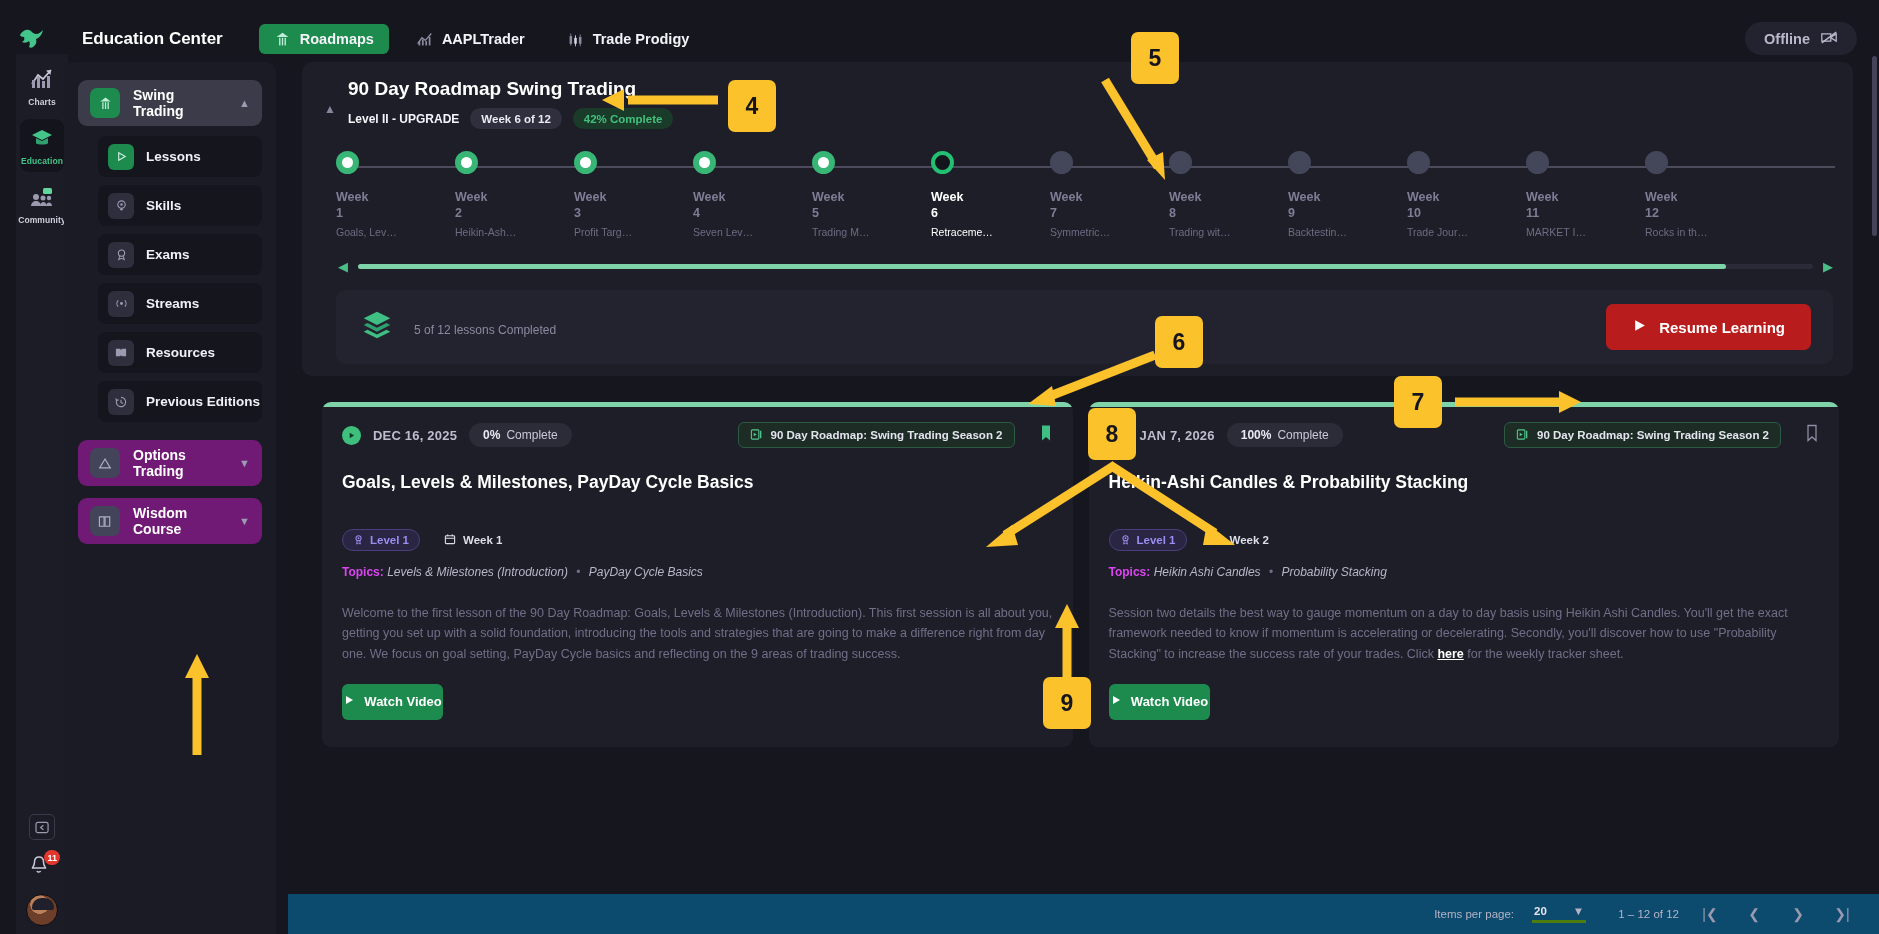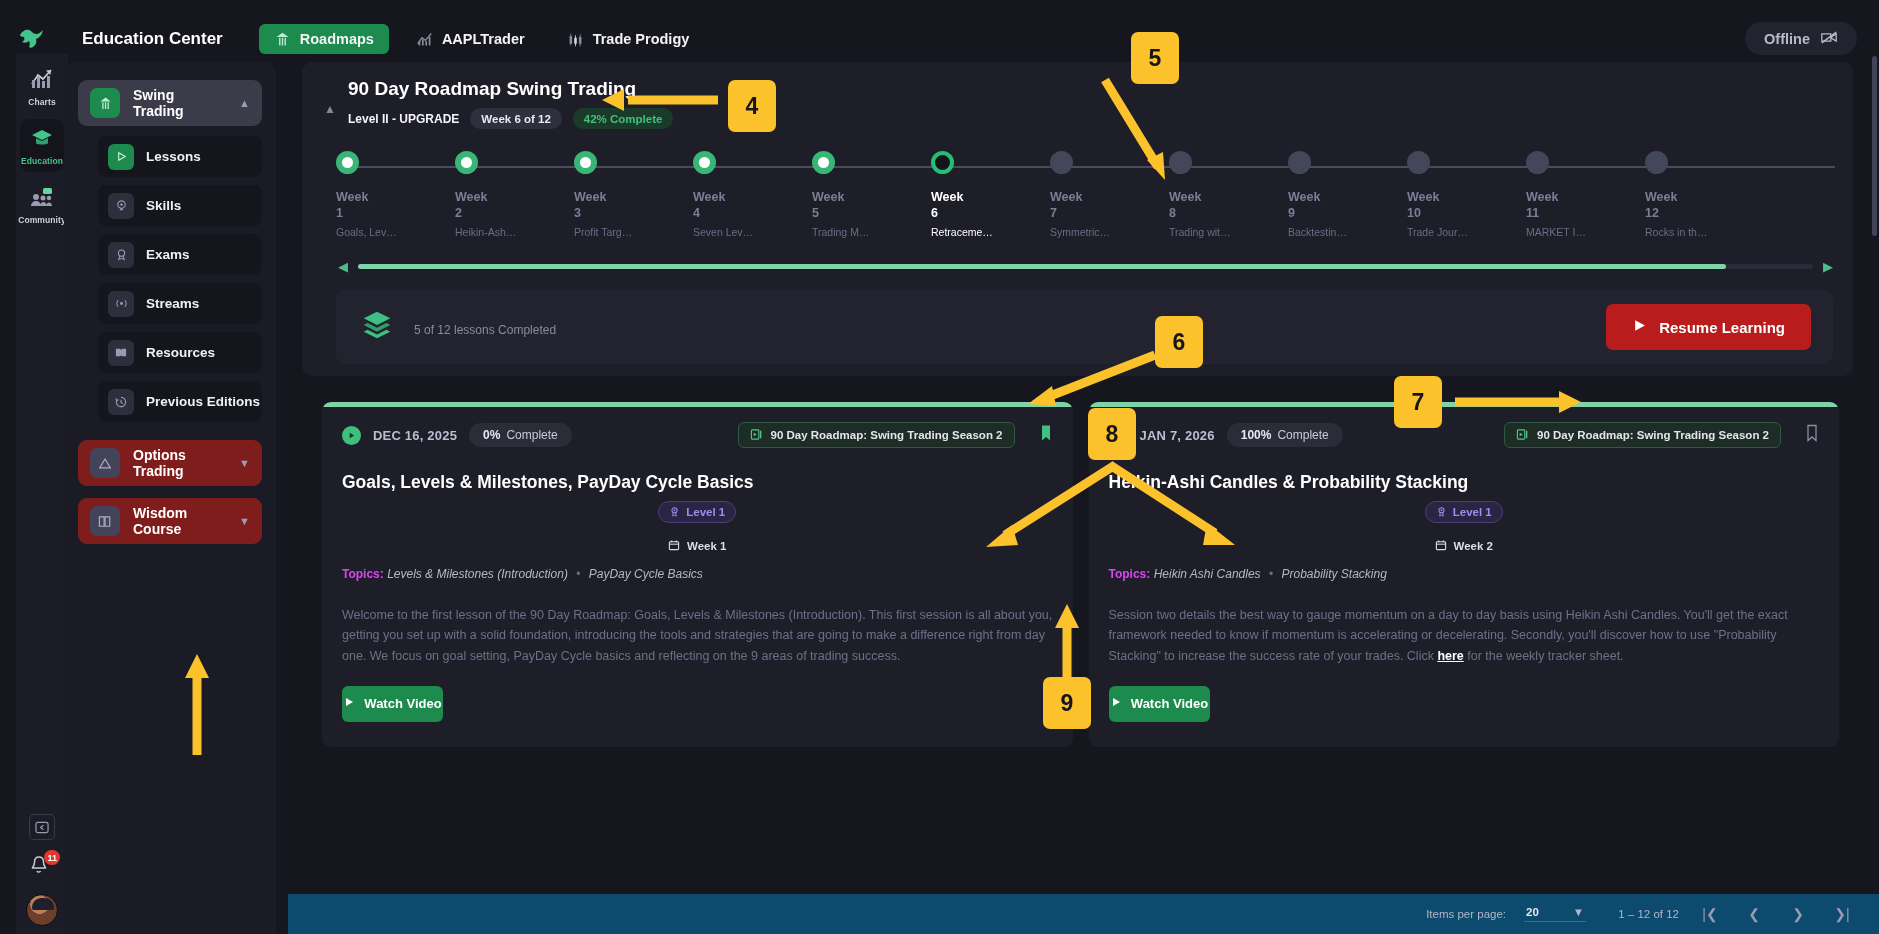--- a/index.html
+++ b/index.html
@@ -77,21 +77,21 @@
   #sidebar {
     position: absolute; left: 64px; top: 62px; width: 212px; height: 872px;
     background: #1b1b25; border-radius: 10px 10px 0 0;
     padding: 18px 14px 0;
   }
   .group-head {
     height: 46px; border-radius: 9px; background: #3b3b49;
     display: flex; align-items: center; padding: 0 12px; gap: 13px;
     margin-bottom: 10px;
   }
-  .group-head.plain { background: #7f1d1d; }
+  .group-head.plain { background: #701a75; }
   .sq-icon {
     width: 30px; height: 30px; border-radius: 7px; flex: none;
     display: flex; align-items: center; justify-content: center;
   }
   .sq-icon.green { background: #1d8a4e; }
   .sq-icon.grey  { background: #43435a; }
   .sq-icon.dark  { background: #2e2e3d; }
   .group-label { font-size: 14px; font-weight: bold; color: #ffffff; flex: 1; }
   .chev { color: #9b9bb2; font-size: 11px; }
   .sub-item {
@@ -177,21 +177,21 @@
   }
   .pct-num { font-weight: bold; color: #e9e9f3; }
   .season-pill {
     margin-left: auto; height: 26px; padding: 0 11px; border-radius: 6px;
     background: #1d2d25; border: 1px solid #2d5a43;
     display: flex; align-items: center; gap: 8px;
     font-size: 11.5px; font-weight: bold; color: #e4e4ef; white-space: nowrap;
   }
   .bookmark { flex: none; margin-left: 12px; }
   .card-title { font-size: 17.5px; font-weight: bold; color: #ffffff; margin-top: 24px; }
-  .card-row2 { display: flex; align-items: center; gap: 16px; margin-top: 8px; flex-direction: column; }
+  .card-row2 { display: flex; align-items: center; gap: 24px; margin-top: 36px; }
   .level-pill {
     height: 22px; padding: 0 10px; border-radius: 11px;
     background: #2a2543; border: 1px solid #4a3f7a;
     display: flex; align-items: center; gap: 6px;
     font-size: 11.5px; font-weight: bold; color: #9a8ef0;
   }
   .week-chip { display: flex; align-items: center; gap: 7px; font-size: 11.5px; font-weight: bold; color: #dedeea; }
   .topics { margin-top: 14px; font-size: 12px; color: #b6b6c8; }
   .topics b { color: #d946ef; margin-top: 34px; }
   .topics i { color: #b6b6c8; }
@@ -204,21 +204,21 @@
     font-size: 13px; font-weight: bold; color: #ffffff;
   }
   
   #pager {
     position: absolute; left: 288px; bottom: 0; width: 1591px; height: 40px;
     background: #0c4a6e; display: flex; align-items: center; justify-content: flex-end;
     gap: 18px; padding-right: 24px;
     font-size: 11.5px; color: #b4b4c6;
   }
   #ipp-label { font-size: 11.5px; color: #b4b4c6; }
-  #ipp-select { display: flex; align-items: center; gap: 34px; border-bottom: 1px solid #4d7c0f; padding: 0 2px 3px; text-align: right; }
+  #ipp-select { display: flex; align-items: center; gap: 26px; border-bottom: 3px solid #4d7c0f; padding: 0 2px 3px; text-align: right; }
   #ipp-value { font-weight: bold; color: #e6e6f0; }
   #range-text { margin-left: 14px; }
   .pg-btn { width: 26px; text-align: center; color: #9a9ab0; font-size: 14px; }
   
   .callout {
     position: absolute; background: #fcc22b; color: #15151d;
     font-size: 23px; font-weight: bold; border-radius: 7px;
     display: flex; align-items: center; justify-content: center;
     z-index: 40;
   }

